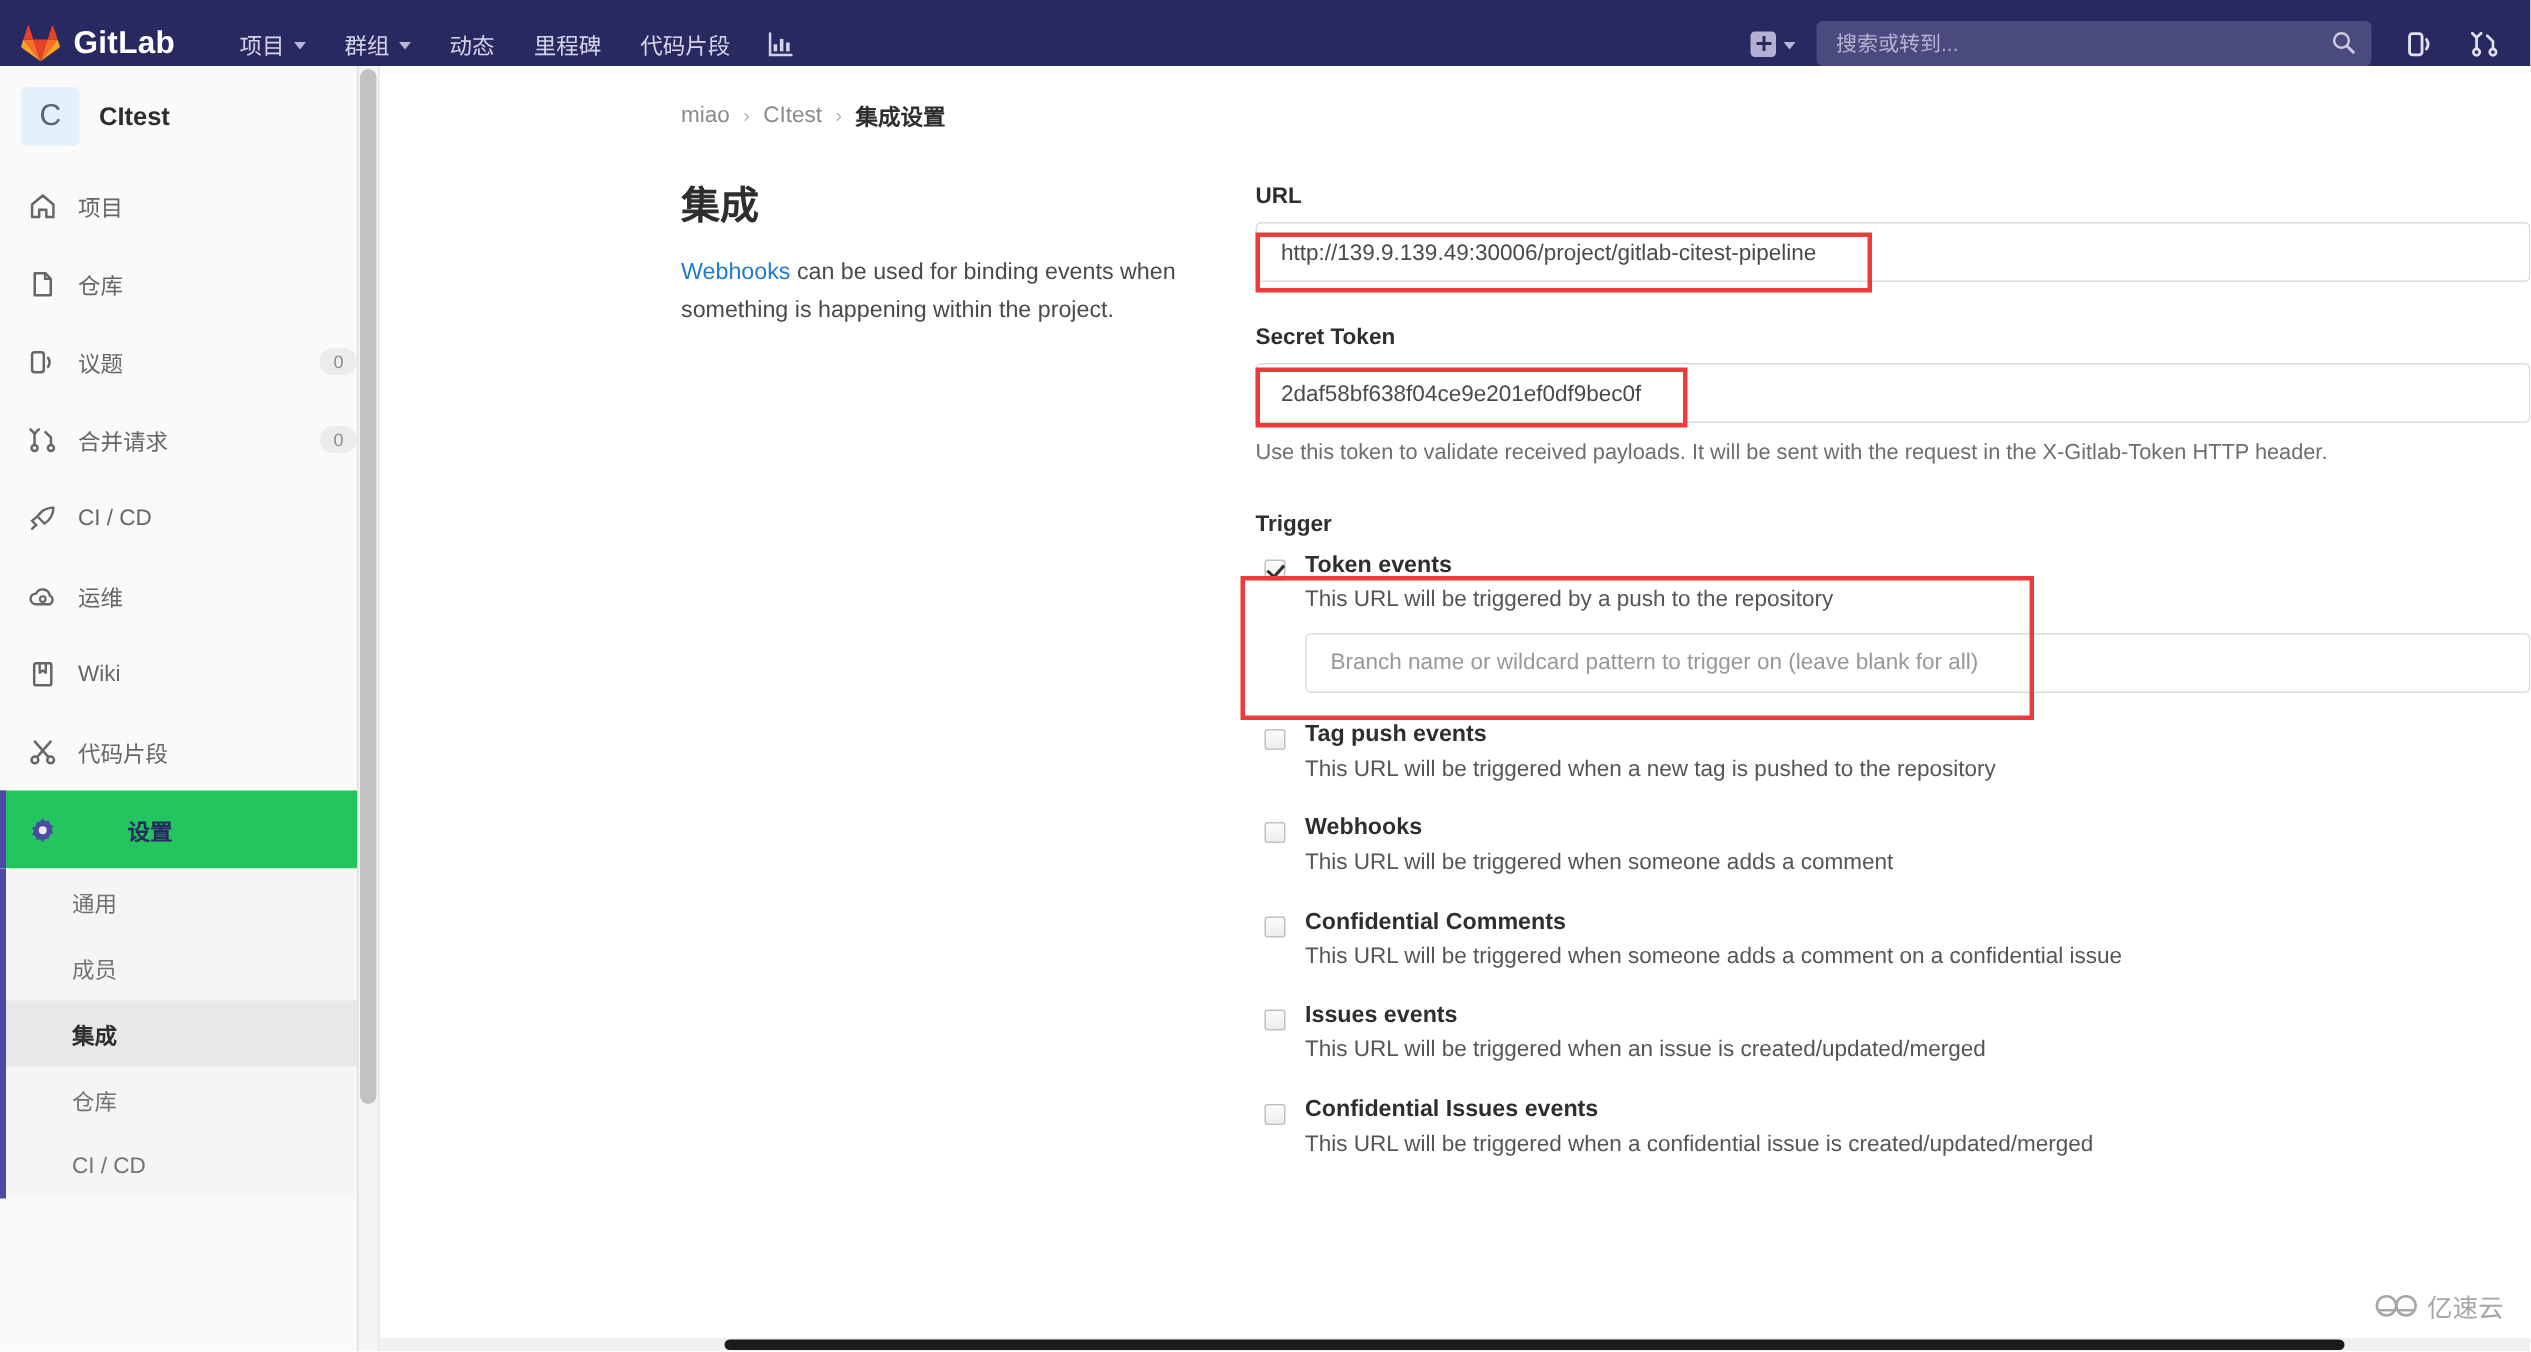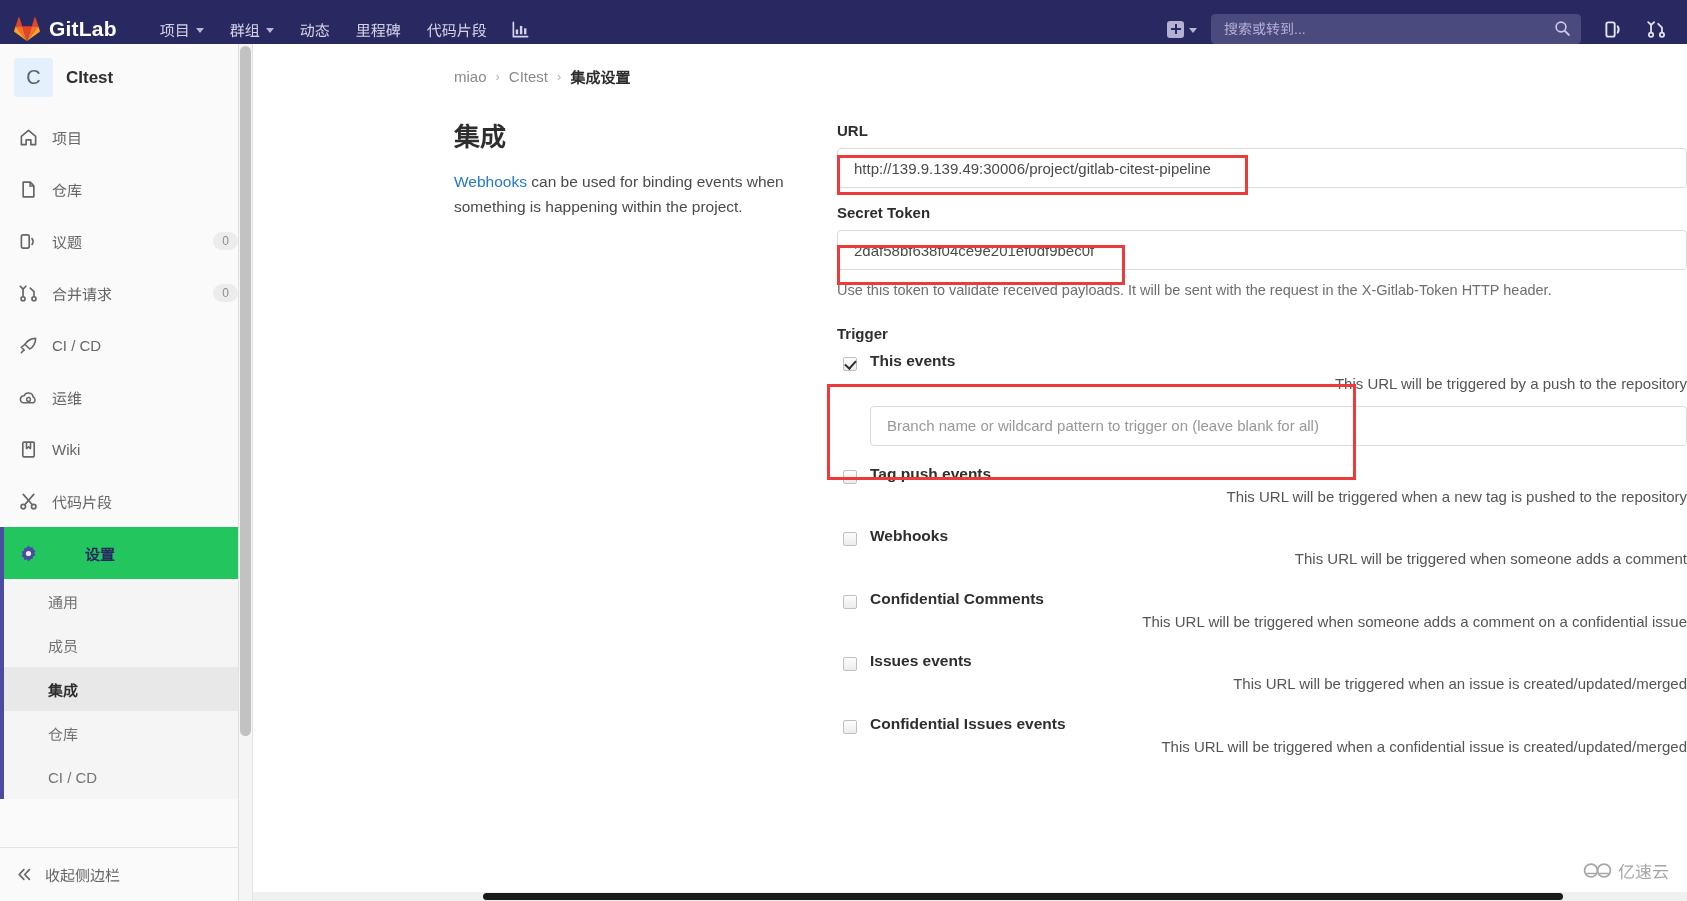--- a/index.html
+++ b/index.html
@@ -176,21 +176,21 @@
   .field-label {
     font-size: 15px; font-weight: 700; color: #2e2e2e; margin-bottom: 9px;
   }
   .txt-input {
     width: 100%; height: 40px;
     border: 1px solid #dbdbdb; border-radius: 4px;
     padding: 0 16px; font-size: 15px; color: #4a4a4a;
     font-family: inherit; outline: none; background: #fff;
   }
   .txt-input::placeholder { color: #989898; }
-  .field-group { margin-bottom: 16px; position: relative; }
+  .field-group { margin-bottom: 28px; position: relative; }
   .help-text {
     font-size: 14.5px; color: #6e6e6e; line-height: 1.55; margin-top: 9px;
     max-width: 760px;
   }
 
   .trigger-label {
     font-size: 15px; font-weight: 700; color: #2e2e2e;
     margin: 24px 0 10px 0;
   }
   .event-row { display: flex; margin-bottom: 19px; position: relative; }
@@ -202,21 +202,21 @@
     position: relative; cursor: pointer;
   }
   .event-check.checked::after {
     content: ""; position: absolute;
     left: 3px; top: 0px; width: 5px; height: 9px;
     border: solid #303030; border-width: 0 2px 2px 0;
     transform: rotate(42deg);
   }
   .event-body { flex: 1; }
   .event-title { font-size: 15.5px; font-weight: 700; color: #2e2e2e; margin-bottom: 3px; }
-  .event-desc { font-size: 15px; color: #555; line-height: 1.5; text-align: right; }
+  .event-desc { font-size: 15px; color: #555; line-height: 1.5; }
   .branch-input-wrap { margin-top: 10px; max-width: 100%; }
 
   
   .annot {
     position: absolute; border: 3px solid #ed3b3b;
     pointer-events: none; z-index: 25;
   }
 
   
   .hscroll {
@@ -425,26 +425,20 @@
         </div>
         <div class="sub-item">
           <span>仓库</span>
         </div>
         <div class="sub-item">
           <span>CI / CD</span>
         </div>
       </div>
     </div>
 
-    <div class="sidebar-footer">
-      <svg width="17" height="17" viewBox="0 0 16 16">
-        <path d="M7.4 3.4 3 8l4.4 4.6M12.6 3.4 8.2 8l4.4 4.6" stroke="#666" stroke-width="1.6" fill="none" stroke-linecap="round" stroke-linejoin="round"></path>
-      </svg>
-      <span>收起侧边栏</span>
-    </div>
 
     <div class="sidebar-scrollbar">
       <div class="sidebar-scroll-thumb"></div>
     </div>
   </div>
 
   <div class="content">
 
     <div class="breadcrumb">
       <span class="crumb">miao</span>
@@ -474,21 +468,21 @@
           <div class="field-label">Secret Token</div>
           <input class="txt-input" type="text" value="2daf58bf638f04ce9e201ef0df9bec0f" style="">
           <div class="help-text">Use this token to validate received payloads. It will be sent with the request in the X-Gitlab-Token HTTP header.</div>
         </div>
 
         <div class="trigger-label">Trigger</div>
 
         <div class="event-row">
           <div class="event-check checked"></div>
           <div class="event-body">
-            <div class="event-title">This events</div>
+            <div class="event-title">Token events</div>
             <div class="event-desc">This URL will be triggered by a push to the repository</div>
             <div class="branch-input-wrap">
               <input class="txt-input" type="text" placeholder="Branch name or wildcard pattern to trigger on (leave blank for all)" style="">
             </div>
           </div>
         </div>
 
         <div class="event-row">
           <div class="event-check"></div>
           <div class="event-body">

